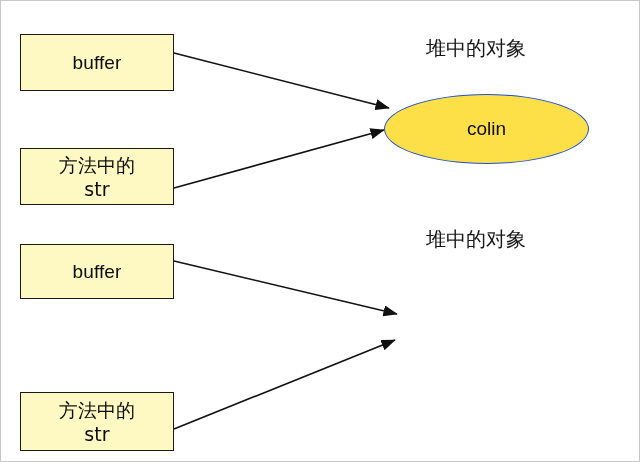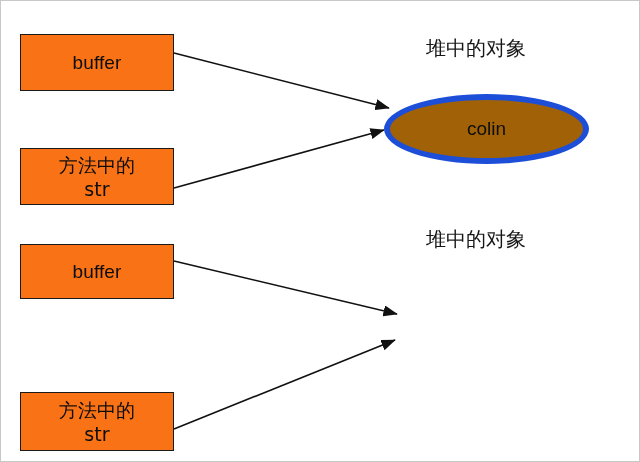--- a/index.html
+++ b/index.html
@@ -21,32 +21,32 @@
   }
   #diagram-svg {
     position: absolute;
     left: 0;
     top: 0;
     width: 640px;
     height: 462px;
   }
   .node-box {
     position: absolute;
-    background: #f97316;
+    background: #fef9c3;
     border: 1px solid #1a1a1a;
     box-sizing: border-box;
     display: flex;
     align-items: center;
     justify-content: center;
     text-align: center;
   }
   .node-ellipse {
     position: absolute;
-    background: #a16207;
-    border: 6px solid #1d4ed8;
+    background: #fde047;
+    border: 1px solid #1d4ed8;
     border-radius: 50%;
     box-sizing: border-box;
     display: flex;
     align-items: center;
     justify-content: center;
     text-align: center;
   }
   .node-label {
     color: #0d0d0d;
     font-size: 19px;

